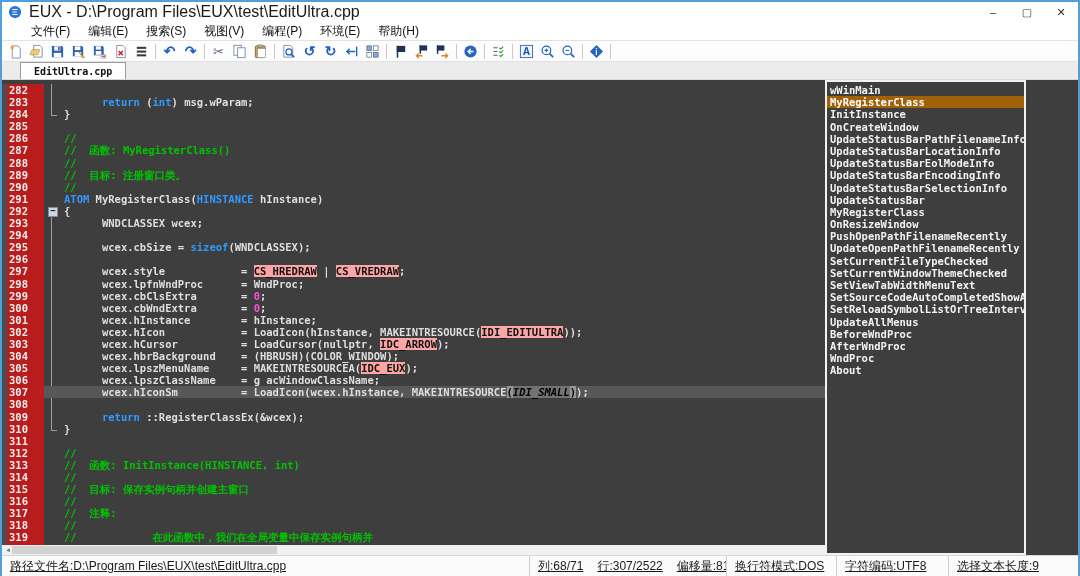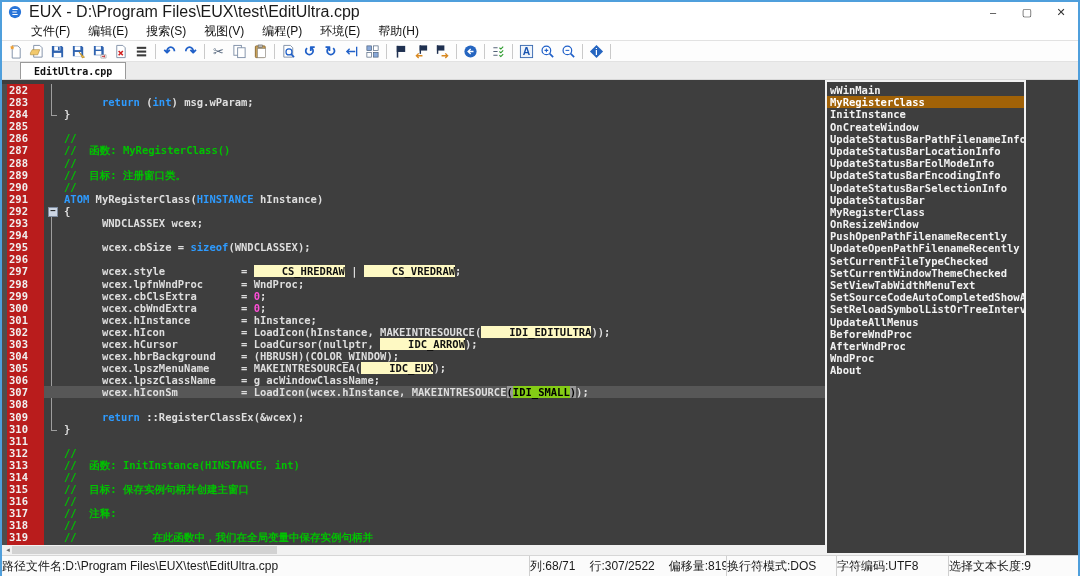--- a/index.html
+++ b/index.html
@@ -46,22 +46,22 @@
   .fold { width:16px; flex:0 0 auto; position:relative; }
   .code { flex:1 1 auto; padding-left:4px; color:#dedede; }
   .cur .fold, .cur .code { background:#575757; }
   .f-l { background:linear-gradient(#9e9e9e,#9e9e9e) no-repeat 7px 0 / 1px 100%; }
   .f-e::before { content:""; display:block; width:5px; height:7px; margin-left:7px;
     border-left:1px solid #9e9e9e; border-bottom:1px solid #9e9e9e; }
   .f-b::before { content:"–"; display:block; width:8px; height:8px; margin:2px 0 0 4px;
     background:#ccd6e4; color:#222; border:1px solid #7e8ca0; font-size:8px; line-height:6px;
     text-align:center; }
   .tp { color:#dedede; } .tk { color:#2e9bff;margin-top:20px; } .tc { color:#00c300; } .tn { color:#ff4fd8; }
-  .th { background:#fef9c3; color:#111;padding-left:28px; }
-  .ts { background:#84cc16; color:#000; }
+  .th { background:#fca5a5; color:#111; }
+  .ts { background:#737373; color:#000;font-style:italic; }
   .tb { background:#969696; color:#000; }
 
   
   .vscroll { position:absolute; left:854px; top:0; width:19px; height:475px; background:#f1f1f1; }
   .vthumb { position:absolute; left:2px; top:46px; width:15px; height:32px; background:#cdcdcd; }
   .sarrow { position:absolute; left:0; width:19px; height:14px; display:flex; align-items:center;
     justify-content:center; font-size:7px; color:#666; }
   .hscroll { position:absolute; left:0; top:465px; width:854px; height:10px; background:#f1f1f1; }
   .hthumb { position:absolute; left:10px; top:1px; width:265px; height:8px; background:#d2d2d2; }
   .harrow { position:absolute; top:0; width:12px; height:10px; display:flex; align-items:center;
@@ -72,21 +72,21 @@
     border:2px solid #f2f2f2; overflow:hidden; padding-top:2px;
     font-family:"DejaVu Sans Mono", monospace; font-size:10.5px; font-weight:bold; }
   .fl-item { height:12.2px; line-height:12.2px; color:#f2f2f2; white-space:nowrap; overflow:hidden;
     padding-left:3px; }
   .fl-item.sel { background:#a16207; color:#fff; }
 
   
   .statusbar { height:21px; background:#fbfbfb; display:flex; align-items:center; font-size:12px;
     color:#1a1a1a; border-top:1px solid #d6d6d6; }
   .sseg { height:100%; display:flex; align-items:center; border-right:1px solid #cfcfcf;
-    padding-left:0; white-space:nowrap; overflow:hidden; }
+    padding-left:8px; white-space:nowrap; overflow:hidden;text-decoration:underline; }
   .s-path { width:528px; } .s-pos { width:197px; } .s-eol { width:110px; }
   .s-enc { width:112px; } .s-sel { flex:1 1 auto; border-right:none; }
   .s-pos span { margin-right:14px; }
 </style>
 </head>
 <body>
 
 <div class="win">
 
   <div class="titlebar">

